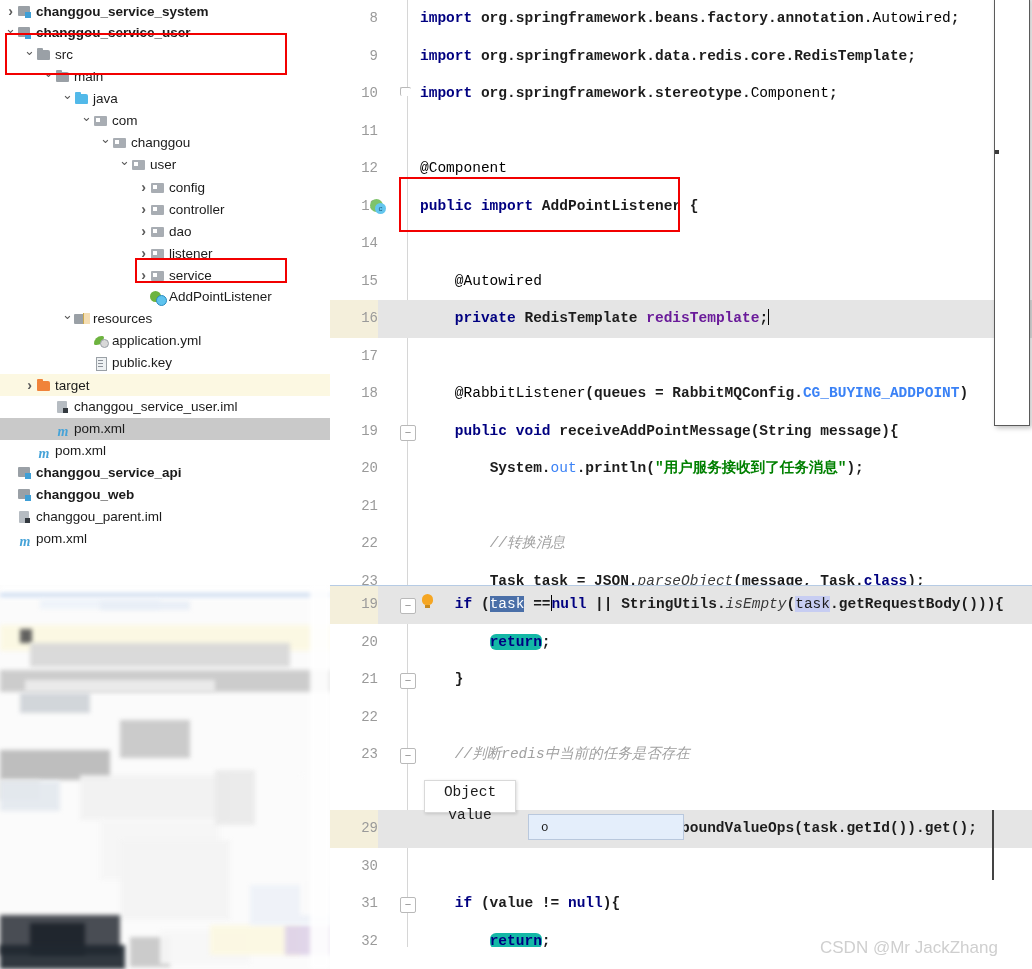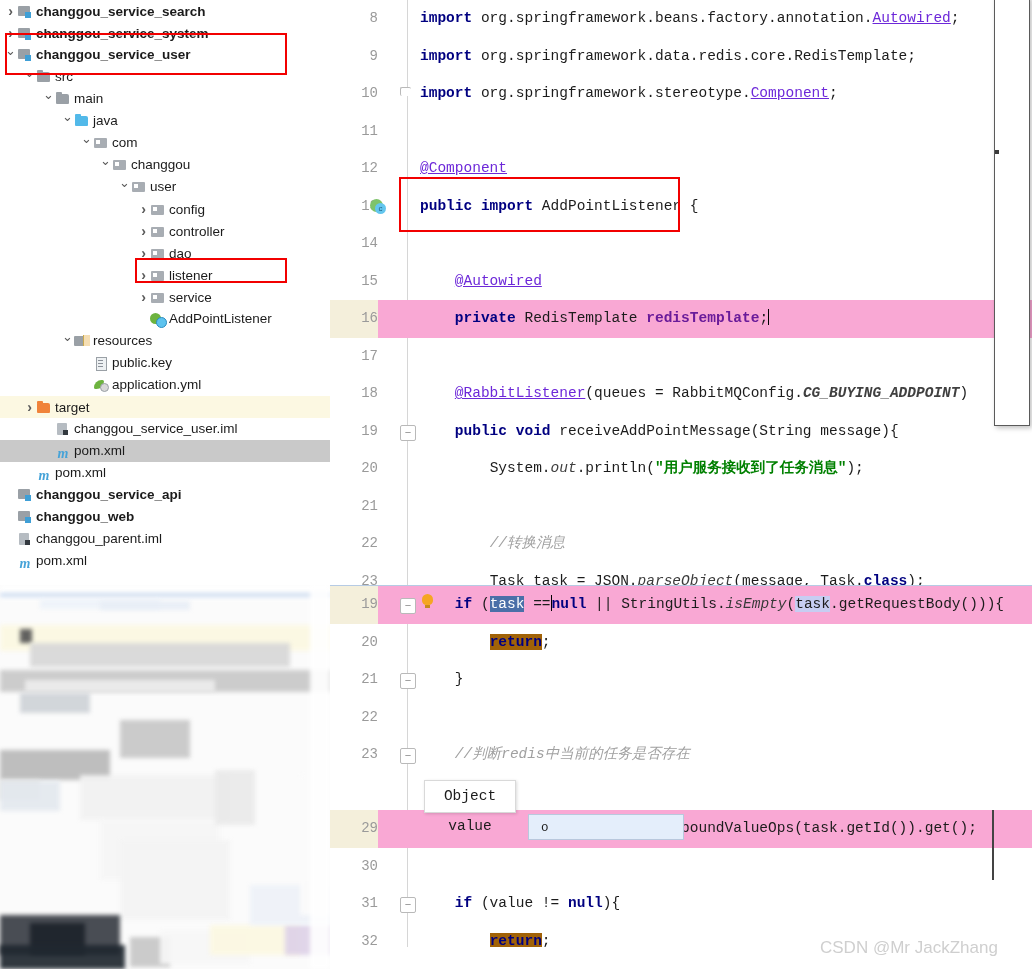--- a/index.html
+++ b/index.html
@@ -84,66 +84,66 @@
   #editor-bot{position:absolute;left:330px;top:810px;width:702px;height:137px;
       background:#fff;overflow:hidden;z-index:8;}
 
   .ln-gutter{position:absolute;left:0;top:0;width:78px;height:100%;background:#fff;}
   .gutter-sep{position:absolute;left:77px;top:0;width:1px;height:100%;background:#d6d6d6;}
   .code-line{position:relative;height:37.5px;line-height:37.5px;white-space:nowrap;
       font-family:"Liberation Mono",monospace;font-size:14.5px;color:#1c1c1c;}
   .code-line .num{position:absolute;left:0;width:48px;text-align:right;
       color:#9a9a9a;font-family:"Liberation Mono",monospace;font-size:14px;}
   .code-line .txt{position:absolute;left:90px;}
-  .code-line.hl{background:#f9a8d4;}
+  .code-line.hl{background:#e5e5e5;}
   .code-line.hl .num{background:#f4efdb;}
   .fold{position:absolute;left:70px;top:12px;width:14px;height:14px;
       border:1px solid #b9b9b9;border-radius:2px;background:#fff;color:#8a8a8a;
       font-size:11px;line-height:12px;text-align:center;font-family:"Liberation Sans",sans-serif;}
   .fold.half{border-right:none;border-bottom:none;height:8px;width:10px;}
   .bulb{position:absolute;left:92px;top:8px;width:11px;height:11px;
       background:#f5a623;border-radius:50% 50% 40% 40%;}
   .bulb::after{content:"";position:absolute;left:3px;top:11px;width:5px;height:3px;
       background:#c98a1e;}
   .classicon{position:absolute;left:40px;top:11px;width:16px;height:16px;}
   .classicon::before{content:"";position:absolute;left:0;top:0;width:13px;height:13px;
       background:#7ec36a;border-radius:50%;}
   .classicon::after{content:"c";position:absolute;left:5px;top:4px;width:11px;height:11px;
       background:#63c6ee;border-radius:50%;color:#1c5c7a;font-size:8px;
       font-family:"Liberation Sans",sans-serif;text-align:center;line-height:11px;}
 
   .k{color:#000080;font-weight:bold;}          
-  .an{color:#6d28d9;text-decoration:underline;}                           
+  .an{color:#000000;}                           
   .st{color:#008000;font-weight:bold;}          
   .cm{color:#a0a0a0;font-style:italic;}         
-  .sf{color:#404040;font-weight:bold;font-style:italic;} 
+  .sf{color:#3b82f6;font-weight:bold;} 
   .sm{color:#3a3a3a;font-style:italic;}         
   .fld{color:#6a1b9a;font-weight:bold;}         
-  .ident{color:#1c1c1c;}
+  .ident{color:#1c1c1c;font-weight:bold;}
   .selblue{background:#4a6fa8;color:#fff;}
   .sellav{background:#c7cdf2;}
-  .selcream{background:#a16207;}
+  .selcream{background:#14b8a6;border-radius:6px;}
   .caret{display:inline-block;width:1px;height:16px;background:#000;
       vertical-align:-3px;}
 
   
   #right-popup{position:absolute;left:994px;top:-4px;width:34px;height:428px;
       background:#fff;border:1.5px solid #5a5a5a;box-shadow:2px 2px 5px rgba(0,0,0,.25);
       z-index:30;overflow:hidden;}
   #right-popup .nub{position:absolute;left:-2px;top:153px;width:6px;height:4px;background:#3a3a3a;}
 
   
   #right-strip{position:absolute;left:1020px;top:0;width:12px;height:585px;
       background:#eef3fb;z-index:3;}
 
   
   #ac-hint{position:absolute;left:424px;top:780px;width:90px;height:31px;
       background:#fff;border:1px solid #d9d9d9;box-shadow:1px 1px 3px rgba(0,0,0,.15);
       z-index:20;font-family:"Liberation Mono",monospace;font-size:14.5px;
-      line-height:30px;text-align:center;color:#1c1c1c;}
+      line-height:23px;text-align:center;color:#1c1c1c;}
   #ac-list{position:absolute;left:528px;top:814px;width:156px;height:26px;
       background:#e4eefb;border:1px solid #b9c8dd;z-index:20;
       font-family:"Liberation Mono",monospace;font-size:12.5px;line-height:26px;
       padding-left:12px;color:#1c1c1c;box-sizing:border-box;}
 
   
   .vbar{position:absolute;width:2px;background:#444;}
 
   
   #blur-region{position:absolute;left:0;top:585px;width:330px;height:384px;
@@ -151,38 +151,37 @@
   #blur-region .smear{position:absolute;}
 
   
   #watermark{position:absolute;left:820px;top:938px;color:#cfcfcf;font-size:17px;
       font-family:"Liberation Sans",sans-serif;z-index:25;white-space:nowrap;}
 </style>
 </head>
 <body>
 
 <div id="project-tree">
-    <div class="tree-row"><span style="display: inline-block; width: 4px;"></span><span class="arrow closed"></span><span class="ico module"></span><span class="bold">changgou_service_search</span></div>
     <div class="tree-row"><span style="display: inline-block; width: 4px;"></span><span class="arrow closed"></span><span class="ico module"></span><span class="bold">changgou_service_system</span></div>
     <div class="tree-row"><span style="display: inline-block; width: 4px;"></span><span class="arrow open"></span><span class="ico module"></span><span class="bold">changgou_service_user</span></div>
     <div class="tree-row"><span style="display: inline-block; width: 23px;"></span><span class="arrow open"></span><span class="ico folder"></span><span>src</span></div>
     <div class="tree-row"><span style="display: inline-block; width: 42px;"></span><span class="arrow open"></span><span class="ico folder"></span><span>main</span></div>
     <div class="tree-row"><span style="display: inline-block; width: 61px;"></span><span class="arrow open"></span><span class="ico folder-blue"></span><span>java</span></div>
     <div class="tree-row"><span style="display: inline-block; width: 80px;"></span><span class="arrow open"></span><span class="ico pkg"></span><span>com</span></div>
     <div class="tree-row"><span style="display: inline-block; width: 99px;"></span><span class="arrow open"></span><span class="ico pkg"></span><span>changgou</span></div>
     <div class="tree-row"><span style="display: inline-block; width: 118px;"></span><span class="arrow open"></span><span class="ico pkg"></span><span>user</span></div>
     <div class="tree-row"><span style="display: inline-block; width: 137px;"></span><span class="arrow closed"></span><span class="ico pkg"></span><span>config</span></div>
     <div class="tree-row"><span style="display: inline-block; width: 137px;"></span><span class="arrow closed"></span><span class="ico pkg"></span><span>controller</span></div>
     <div class="tree-row"><span style="display: inline-block; width: 137px;"></span><span class="arrow closed"></span><span class="ico pkg"></span><span>dao</span></div>
     <div class="tree-row"><span style="display: inline-block; width: 137px;"></span><span class="arrow closed"></span><span class="ico pkg"></span><span>listener</span></div>
     <div class="tree-row"><span style="display: inline-block; width: 137px;"></span><span class="arrow closed"></span><span class="ico pkg"></span><span>service</span></div>
     <div class="tree-row"><span style="display: inline-block; width: 137px;"></span><span class="arrow none"></span><span class="ico springapp"></span><span>AddPointListener</span></div>
     <div class="tree-row"><span style="display: inline-block; width: 61px;"></span><span class="arrow open"></span><span class="ico folder-res"></span><span>resources</span></div>
+    <div class="tree-row"><span style="display: inline-block; width: 80px;"></span><span class="arrow none"></span><span class="ico leaf"></span><span>application.yml</span></div>
     <div class="tree-row"><span style="display: inline-block; width: 80px;"></span><span class="arrow none"></span><span class="ico file"></span><span>public.key</span></div>
-    <div class="tree-row"><span style="display: inline-block; width: 80px;"></span><span class="arrow none"></span><span class="ico leaf"></span><span>application.yml</span></div>
     <div class="tree-row sel-yellow"><span style="display: inline-block; width: 23px;"></span><span class="arrow closed"></span><span class="ico folder-orange"></span><span>target</span></div>
     <div class="tree-row"><span style="display: inline-block; width: 42px;"></span><span class="arrow none"></span><span class="ico iml"></span><span>changgou_service_user.iml</span></div>
     <div class="tree-row sel-gray"><span style="display: inline-block; width: 42px;"></span><span class="arrow none"></span><span class="ico maven">m</span><span>pom.xml</span></div>
     <div class="tree-row"><span style="display: inline-block; width: 23px;"></span><span class="arrow none"></span><span class="ico maven">m</span><span>pom.xml</span></div>
     <div class="tree-row"><span style="display: inline-block; width: 4px;"></span><span class="arrow none"></span><span class="ico module"></span><span class="bold">changgou_service_api</span></div>
     <div class="tree-row"><span style="display: inline-block; width: 4px;"></span><span class="arrow none"></span><span class="ico module"></span><span class="bold">changgou_web</span></div>
     <div class="tree-row"><span style="display: inline-block; width: 4px;"></span><span class="arrow none"></span><span class="ico iml"></span><span>changgou_parent.iml</span></div>
     <div class="tree-row"><span style="display: inline-block; width: 4px;"></span><span class="arrow none"></span><span class="ico maven">m</span><span>pom.xml</span></div>
   </div>
 

